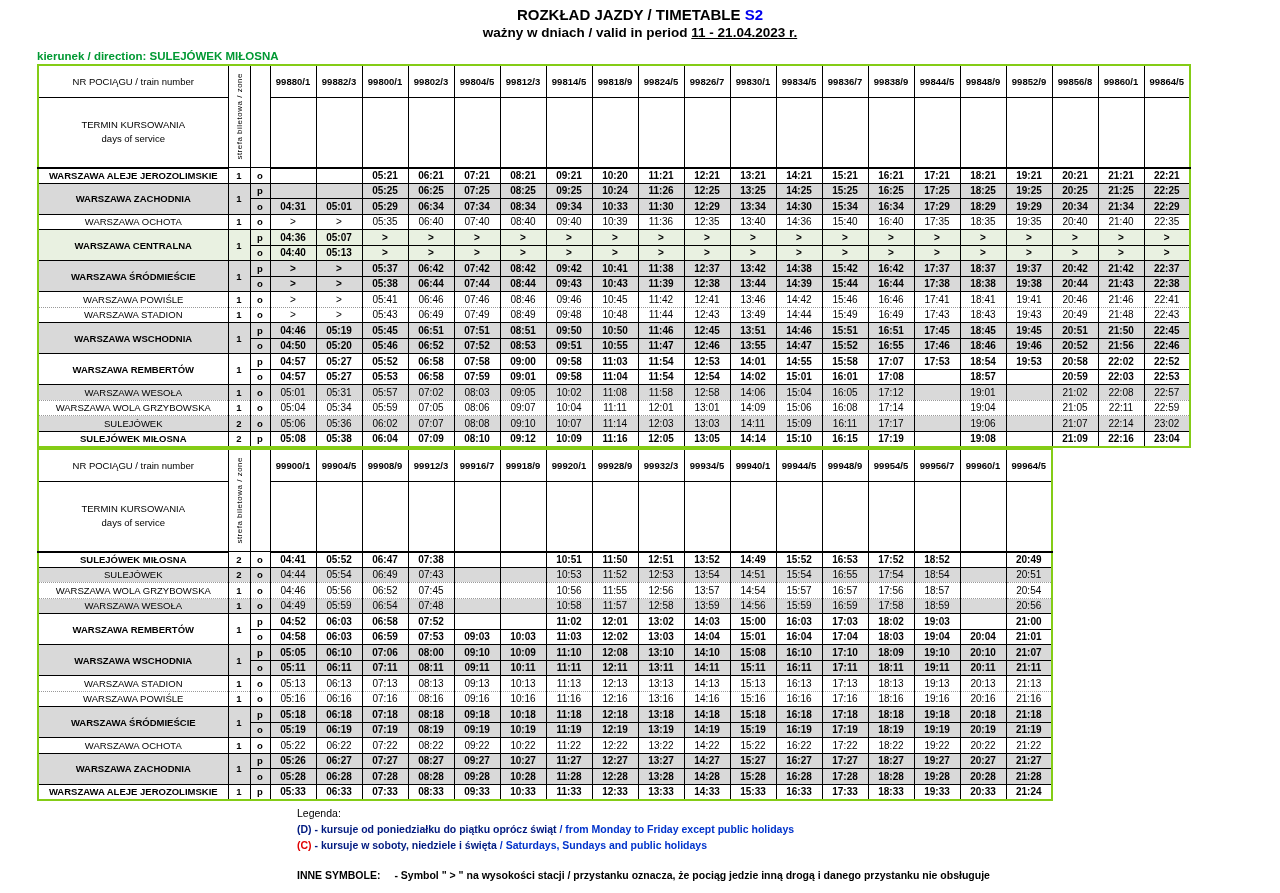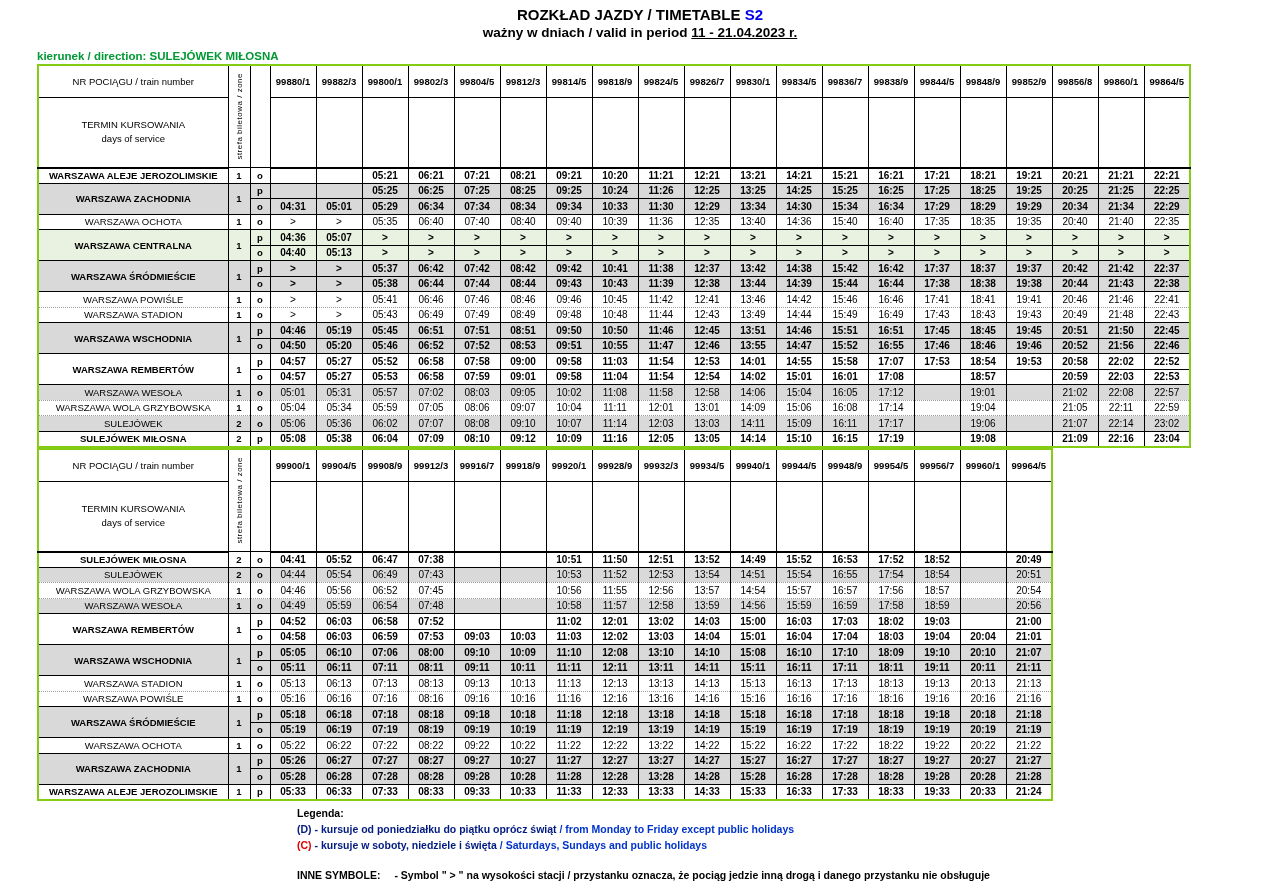--- a/index.html
+++ b/index.html
@@ -39,21 +39,21 @@
   tbody td.station{font-size:9.5px;}
   tbody td.po{font-weight:bold;font-size:9.5px;}
   tbody td.zone{font-size:9.5px;font-weight:bold;}
   tr.rb td{font-weight:bold;}
   td.bg-gray{background:var(--row-gray);}
   td.bg-green{background:var(--row-green);}
   tr.split > td{border-top:1px solid #000;}
   tr.gsolid > td{border-top:1px solid #000;}
   tr.gdot > td{border-top:1px dotted #999;}
   .legend{margin:4px 0 0 297px;font-size:10.5px;line-height:1.55;}
-  .legend .lg-head{font-weight:bold;}
+  .legend .lg-head{font-weight:normal;}
   .legend .d-line, .legend .c-line{font-weight:bold;}
   .legend .d-label{color:var(--legend-navy);}
   .legend .d-pl{color:var(--legend-navy);}
   .legend .d-en{color:var(--legend-blue);}
   .legend .c-label{color:var(--legend-red);}
   .legend .c-pl{color:var(--legend-navy);}
   .legend .c-en{color:var(--legend-blue);}
   .legend .symbols{margin-top:14px;font-weight:bold;color:#000;}
   .legend .symbols .sym-label{margin-right:14px;}
 </style>

